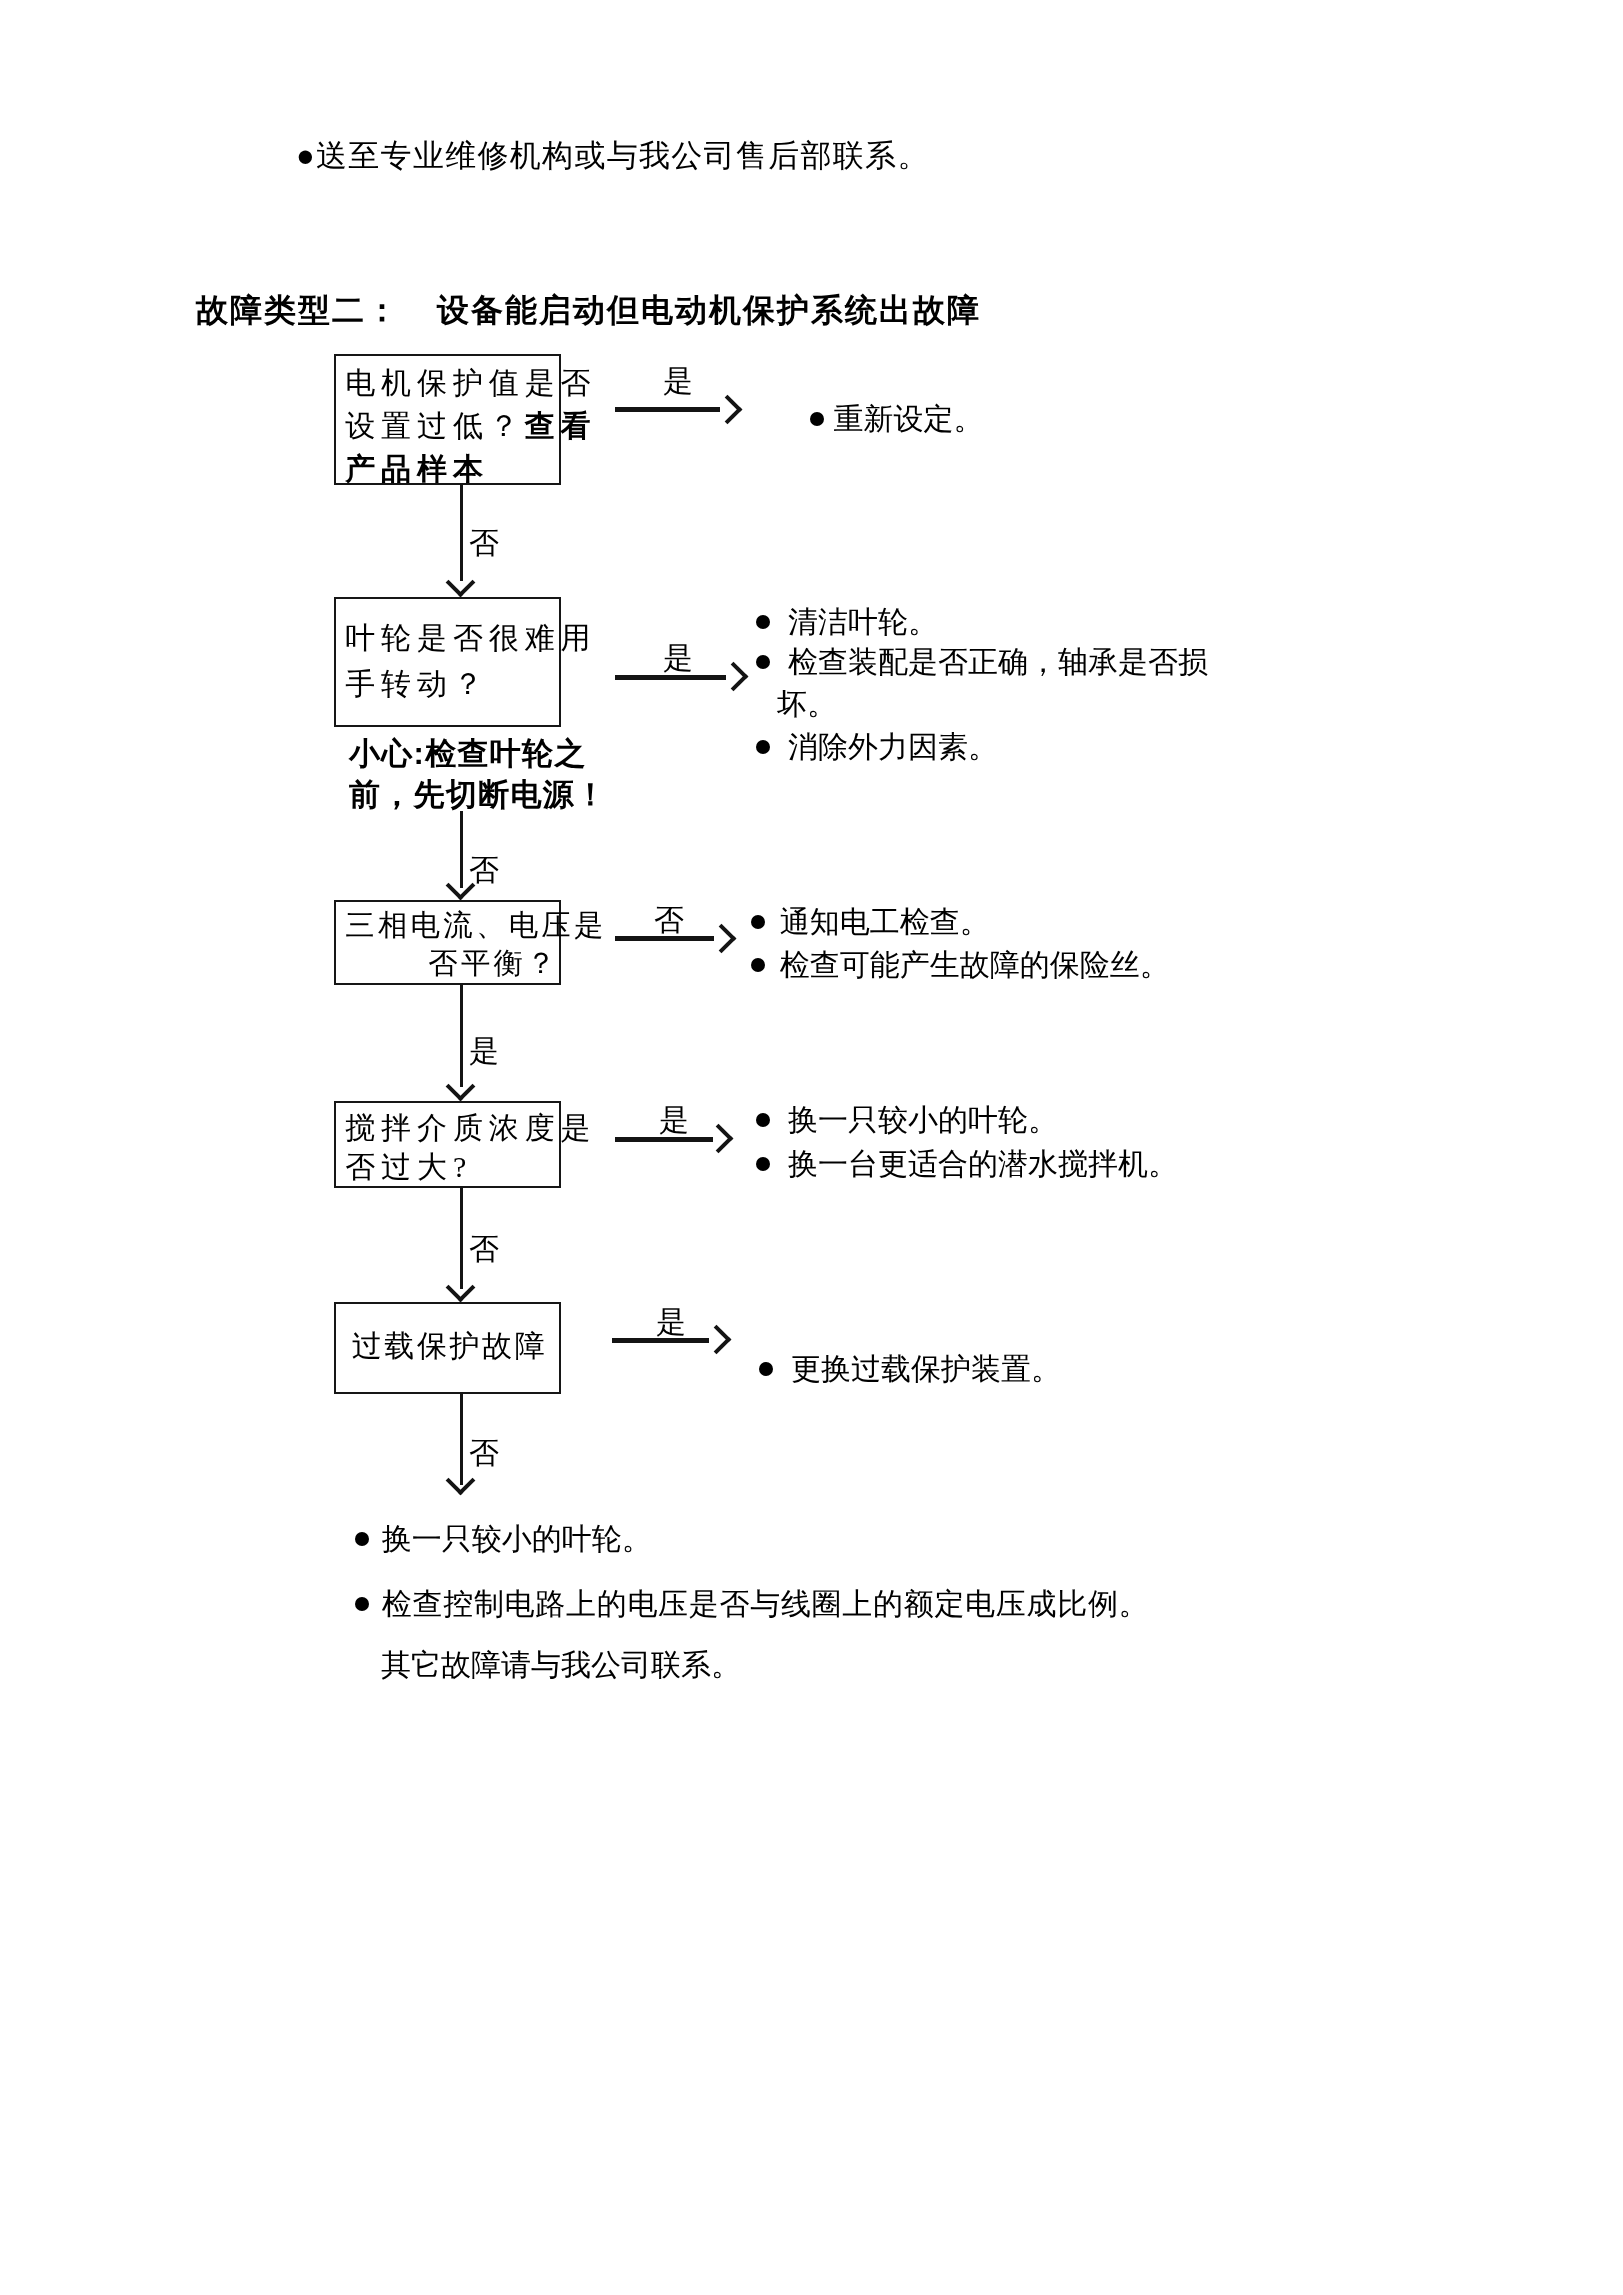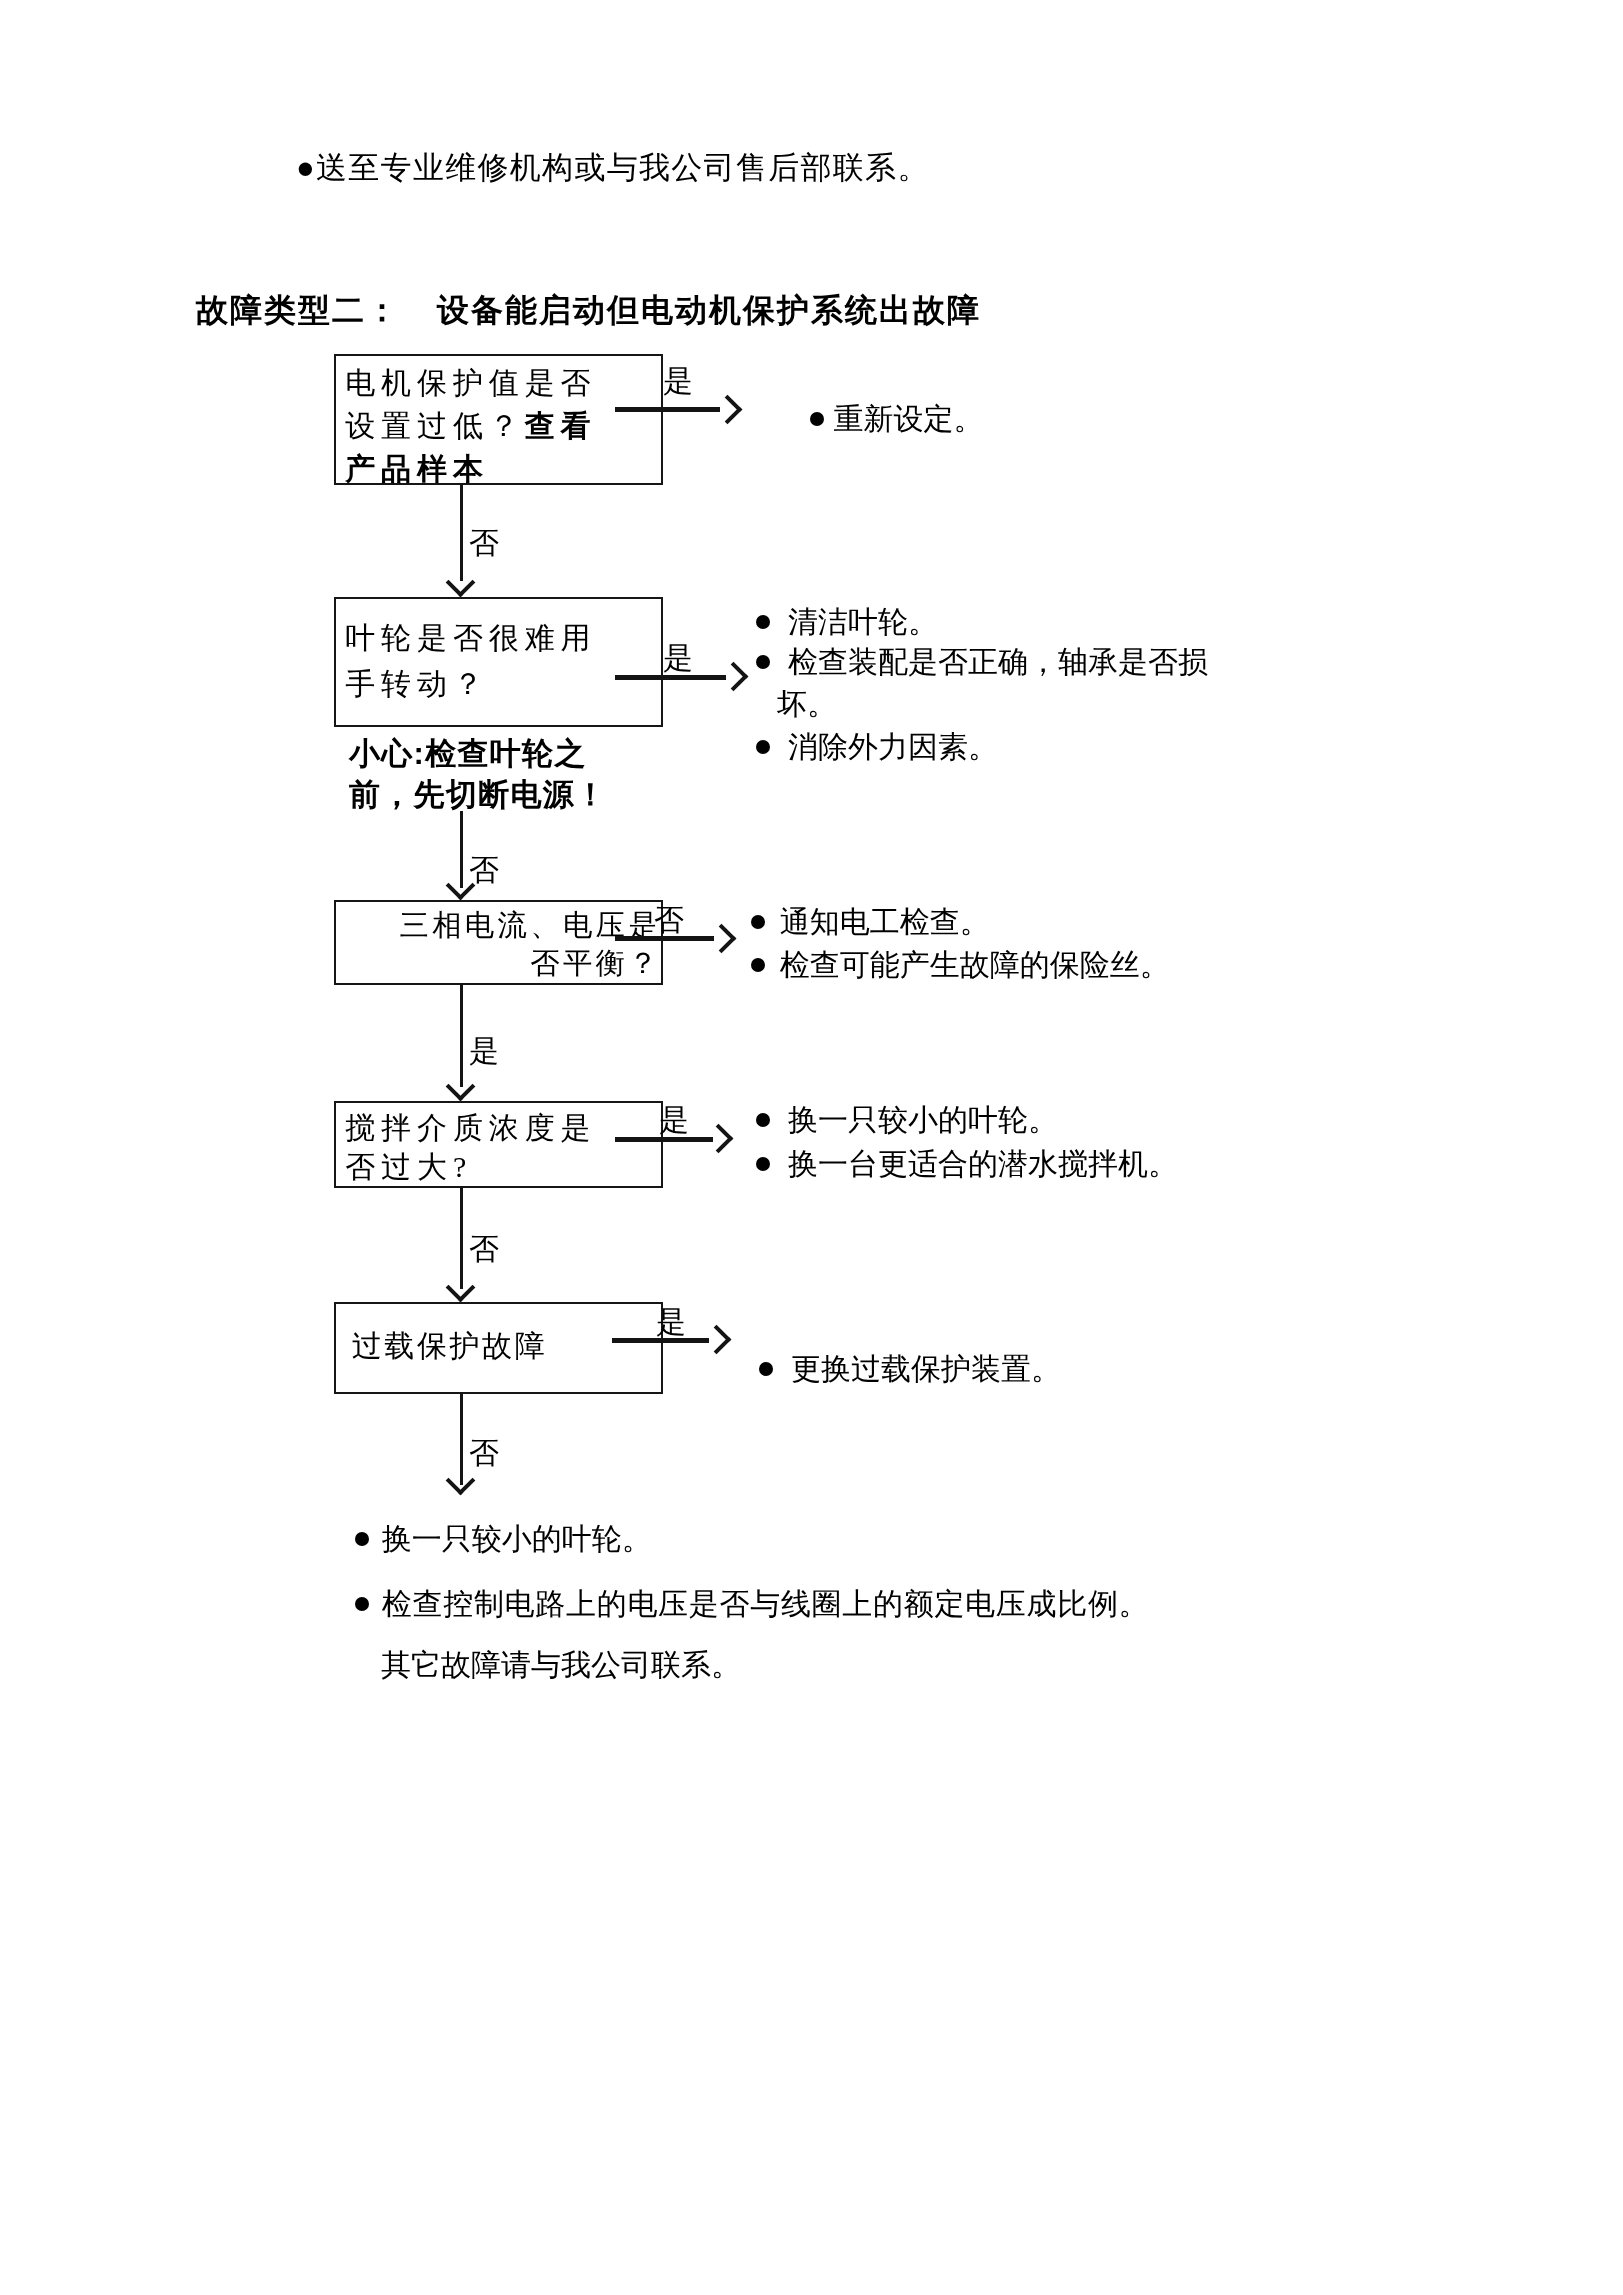--- a/index.html
+++ b/index.html
@@ -6,29 +6,29 @@
   .page {
     position:relative; width:1623px; height:2295px; background:#ffffff;
     font-family:"Liberation Serif","DejaVu Serif",serif; color:#000;
     overflow:hidden;
   }
   .abs { position:absolute; }
   .txt { font-size:30px; line-height:1.15; white-space:nowrap; }
   .bold-sans { font-family:"Liberation Sans","DejaVu Sans",sans-serif; font-weight:700; }
 
   
-  #intro { left:296px; top:150px; font-size:31px; letter-spacing:1.3px; }
+  #intro { left:296px; top:138px; font-size:31px; letter-spacing:1.3px; }
 
   
   #heading { left:196px; top:292px; font-size:32px; letter-spacing:2px; }
   #heading .gap { display:inline-block; width:37px; }
 
   
   .box {
-    position:absolute; left:334px; width:329px; box-sizing:border-box;
+    position:absolute; left:334px; width:227px; box-sizing:border-box;
     border:2.6px solid #161616; background:#fff;
   }
   .box .bl { font-size:30px; line-height:43px; padding-left:9.2px; letter-spacing:5.9px; white-space:nowrap; }
   #box1 { top:354px; height:131px; padding-top:5.2px; }
   #box2 { top:597px; height:130px; padding-top:15.7px; }
   #box2 .bl { line-height:46px; }
   #box3 { top:900px; height:85px; padding-top:3.9px;text-align:right; }
   #box3 .bl { font-size:29.4px; line-height:38px; letter-spacing:3.3px; }
   #box4 { top:1101px; height:87px; padding-top:5.2px; }
   #box4 .bl { line-height:39px; }

